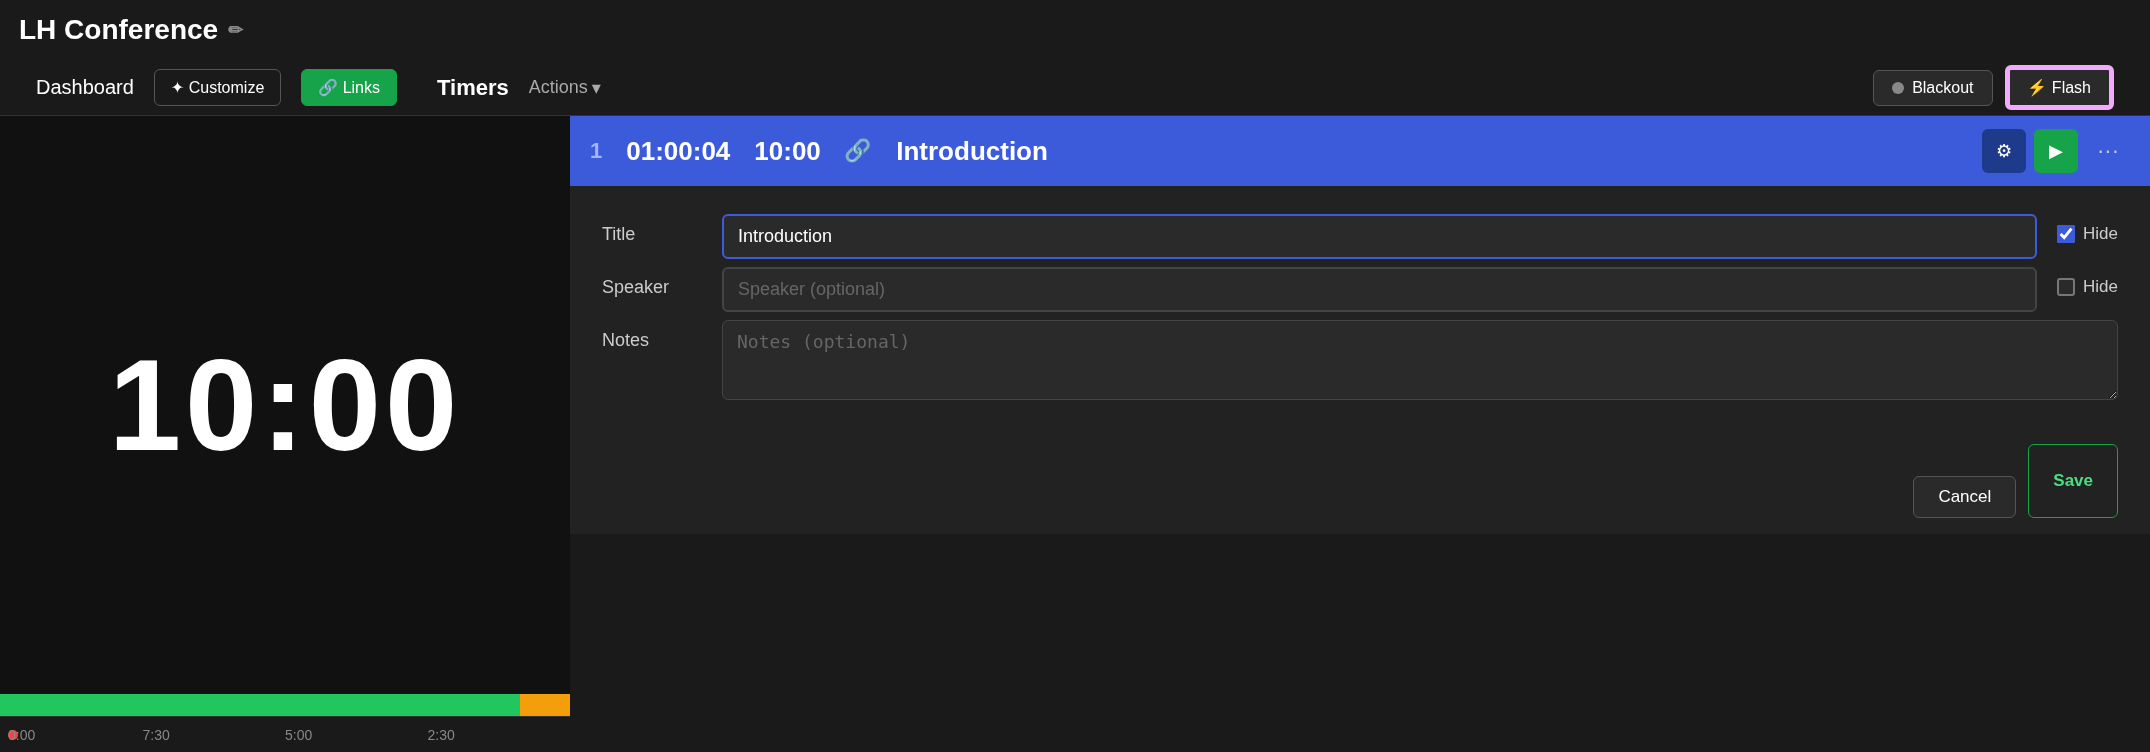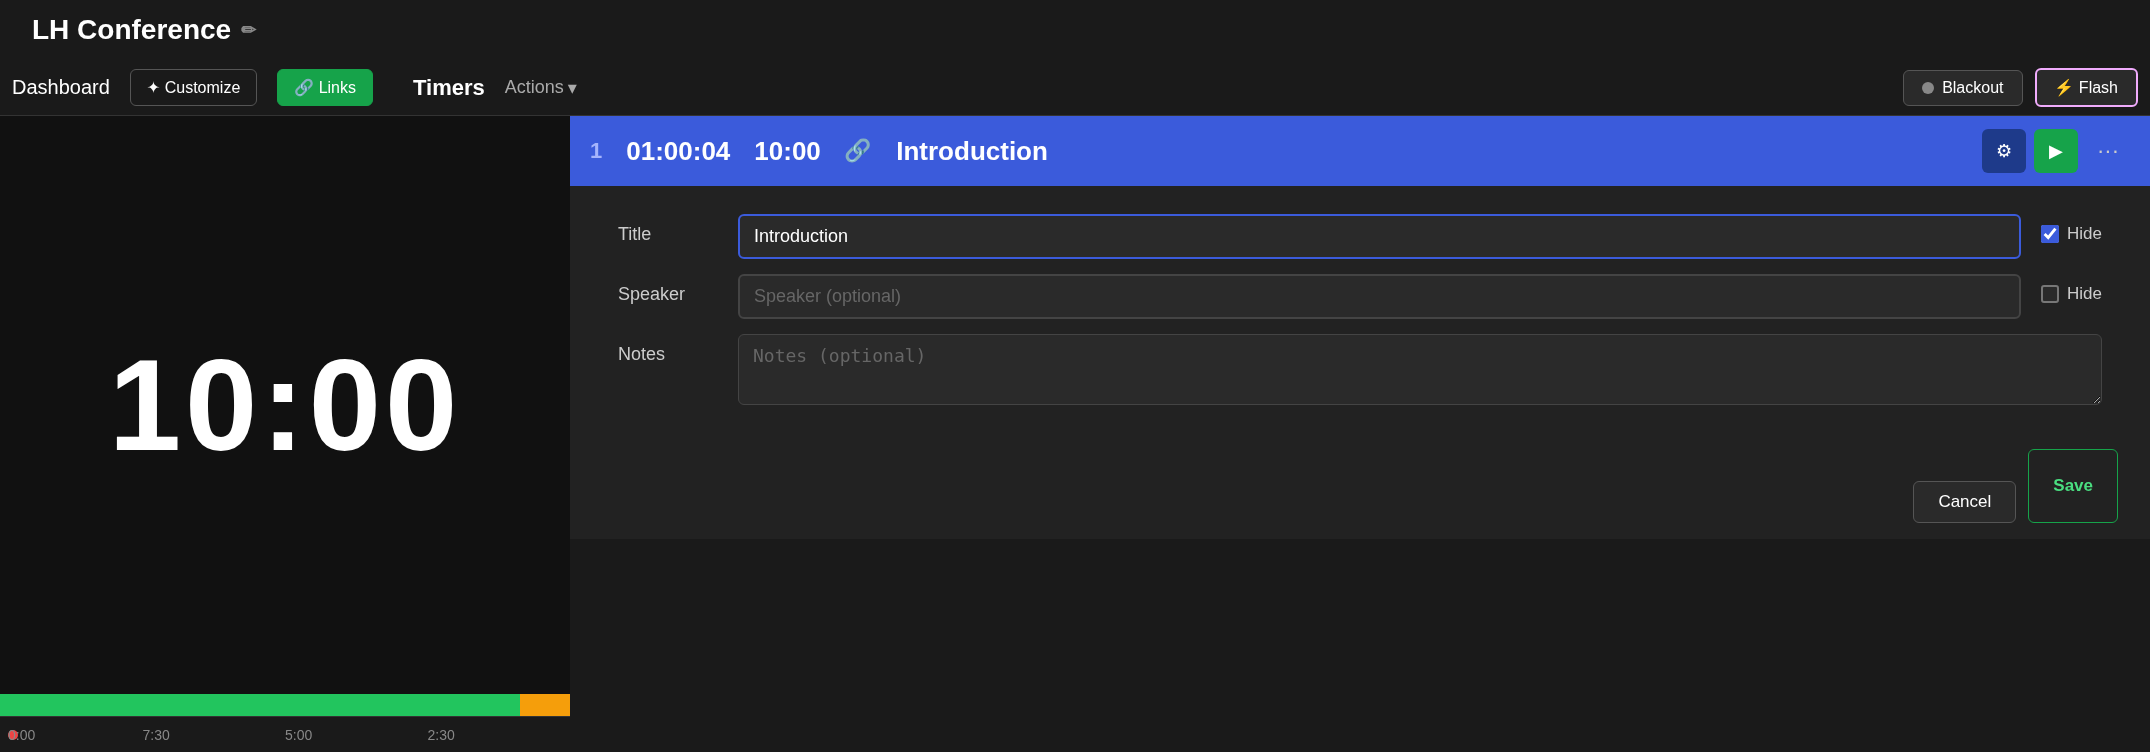--- a/index.html
+++ b/index.html
@@ -8,21 +8,21 @@
       color: #ffffff;
       font-family: -apple-system, BlinkMacSystemFont, 'Segoe UI', sans-serif;
       width: 2150px;
       height: 752px;
       overflow: hidden;
     }
 
     
     .top-bar {
       display: flex;
-      padding: 12px 32px;
+      padding: 12px 19px;
       background: #1a1a1a;
       height: 60px;
       gap: 16px;
     }
     .app-title {
       font-size: 28px;
       font-weight: 700;
       color: #ffffff;
       display: flex;
       align-items: center;
@@ -31,21 +31,21 @@
     .edit-icon {
       color: #888;
       font-size: 18px;
       cursor: pointer;
     }
 
     
     .nav-bar {
       display: flex;
       align-items: center;
-      padding: 8px 12px;
+      padding: 8px 36px;
       background: #1a1a1a;
       height: 56px;
       gap: 20px;
       border-bottom: 1px solid #333;
     }
     .nav-label {
       font-size: 20px;
       font-weight: 500;
       color: #ffffff;
     }
@@ -119,21 +119,21 @@
       background: #888;
     }
     .flash-btn {
       display: flex;
       align-items: center;
       gap: 6px;
       padding: 8px 18px;
       border-radius: 6px;
       font-size: 16px;
       cursor: pointer;
-      border: 2px solid #f0abfc;
+      border: 5px solid #f0abfc;
       background: #2a2a2a;
       color: #fff;
     }
 
     
     .main-content {
       display: flex;
       height: calc(752px - 116px);
     }
 
@@ -286,24 +286,24 @@
     }
     .icon-btn-dots {
       background: transparent;
       font-size: 22px;
       color: #ccc;
     }
 
     
     .edit-panel {
       background: #222;
-      padding: 28px 48px;
+      padding: 28px 32px;
       display: flex;
       flex-direction: column;
-      gap: 15px;
+      gap: 8px;
       margin: 0;
     }
     .form-row {
       display: flex;
       align-items: flex-start;
       gap: 20px;
     }
     .form-label {
       font-size: 18px;
       color: #ccc;
@@ -326,21 +326,21 @@
     }
     .form-textarea {
       flex: 1;
       padding: 10px 14px;
       border-radius: 6px;
       border: 1px solid #444;
       background: #2a2a2a;
       color: #f9a8d4;
       font-size: 18px;
       outline: none;
-      height: 71px;
+      height: 80px;
       resize: vertical;
     }
     .form-textarea::placeholder {
       color: #666;
     }
     .hide-section {
       display: flex;
       align-items: center;
       gap: 8px;
       flex-shrink: 0;

